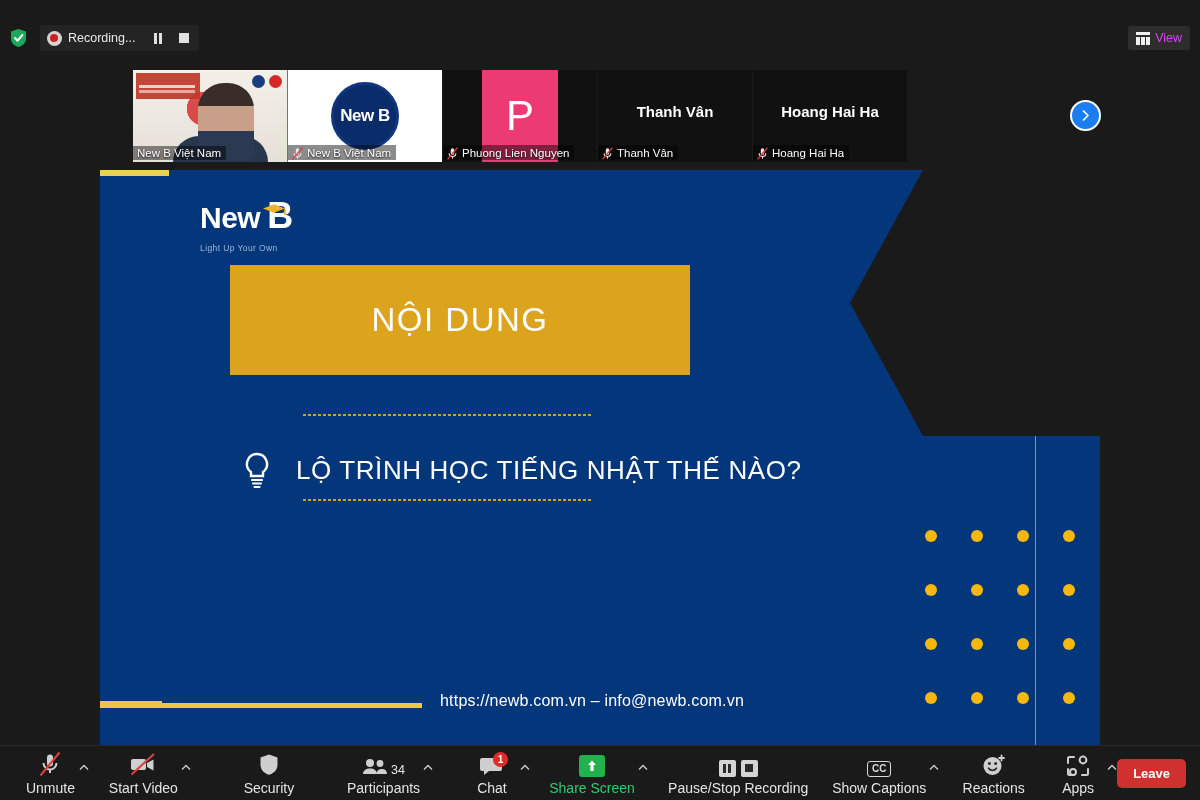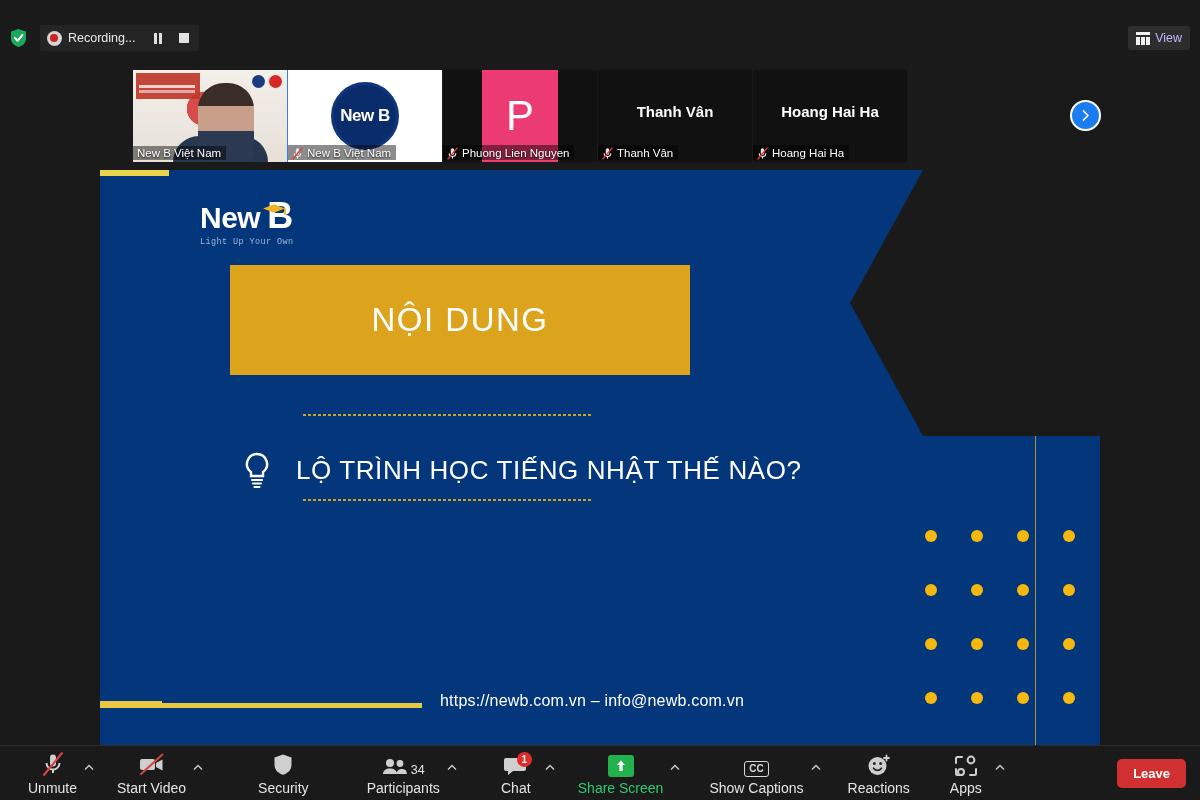--- a/index.html
+++ b/index.html
@@ -54,21 +54,21 @@
     width: 26px; height: 24px; display: flex; align-items: center; justify-content: center;
   }
   .rec-pause { display: flex; gap: 2px; }
   .rec-pause i { display: block; width: 3px; height: 11px; background: #e0e0e0; }
   .rec-stop { width: 10px; height: 10px; background: #e0e0e0; }
   .view-btn {
     margin-left: auto; margin-right: 10px; height: 24px;
     display: flex; align-items: center; gap: 5px; padding: 0 8px;
     background: #2d2d2d; border-radius: 3px;
   }
-  .view-label { font-size: 12.5px; color: #c4b5fd; }
+  .view-label { font-size: 12.5px; color: #d946ef; }
 
   
   .strip {
     position: absolute; top: 70px; left: 133px; width: 930px; height: 92px;
     display: flex;
   }
   .thumb {
     position: relative; width: 155px; height: 92px;
     background: #111111; overflow: hidden;
     border-right: 1px solid #1a1a1a;
@@ -193,21 +193,21 @@
     line-height: 1;
   }
   .logo-b {
     display: inline-block; position: relative; margin-left: 7px;
     font-size: 36px; line-height: 1;
   }
   .cap {
     position: absolute; left: -5px; top: -13px; width: 30px; height: 12px;
   }
   .logo-tag {
-    margin-top: 3px; font-size: 8.5px; color: #9fb6d8; letter-spacing: .4px; font-family: Liberation Mono, monospace;
+    margin-top: 9px; font-size: 8.5px; color: #9fb6d8; letter-spacing: .4px;
   }
   .goldbox {
     position: absolute; left: 130px; top: 95px; width: 460px; height: 110px;
     background: #dca31c; display: flex; align-items: center; justify-content: center;
   }
   .goldbox span {
     font-size: 33px; font-weight: normal; color: #ffffff; letter-spacing: 1.5px;
   }
   .bullets { position: absolute; left: 140px; top: 235px; width: 780px; }
   .bullet { position: relative; margin-bottom: 34px; }
@@ -577,20 +577,36 @@
         </div>
       </div>
       <div class="lbl green">Share Screen</div>
     </div>
     <div class="caret">
       <svg width="10" height="7" viewBox="0 0 10 7">
           <path d="M1 5.5L5 1.5l4 4" fill="none" stroke="#cfcfcf" stroke-width="1.3"></path>
         </svg>
     </div>
 
+    <div class="tool" style="margin-left:20px">
+      <div class="ic">
+        <div class="rec-btns">
+          <div class="rb">
+              <div class="pz">
+                <i></i>
+                <i></i>
+              </div>
+            </div>
+          <div class="rb">
+              <div class="sq"></div>
+            </div>
+        </div>
+      </div>
+      <div class="lbl">Pause/Stop Recording</div>
+    </div>
 
     <div class="tool" style="margin-left:22px">
       <div class="ic">
         <span class="cc-box">CC</span>
       </div>
       <div class="lbl">Show Captions</div>
     </div>
     <div class="caret">
       <svg width="10" height="7" viewBox="0 0 10 7">
           <path d="M1 5.5L5 1.5l4 4" fill="none" stroke="#cfcfcf" stroke-width="1.3"></path>

